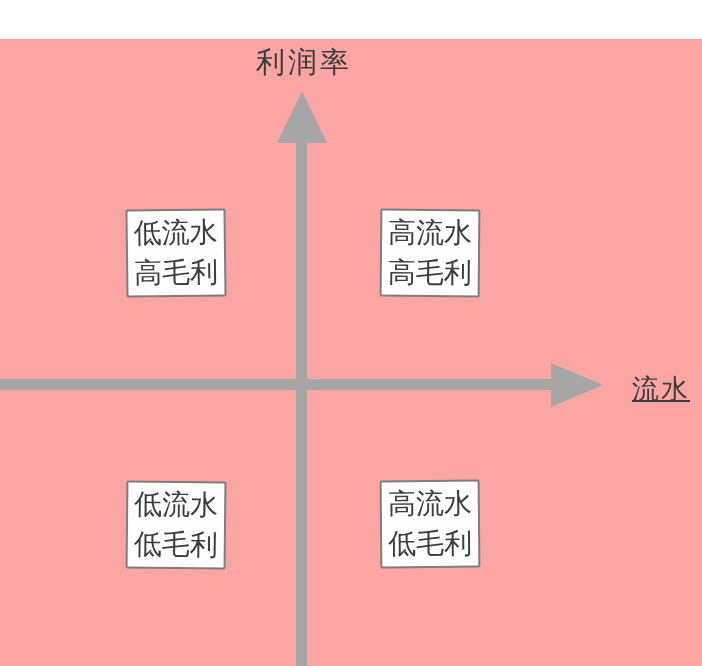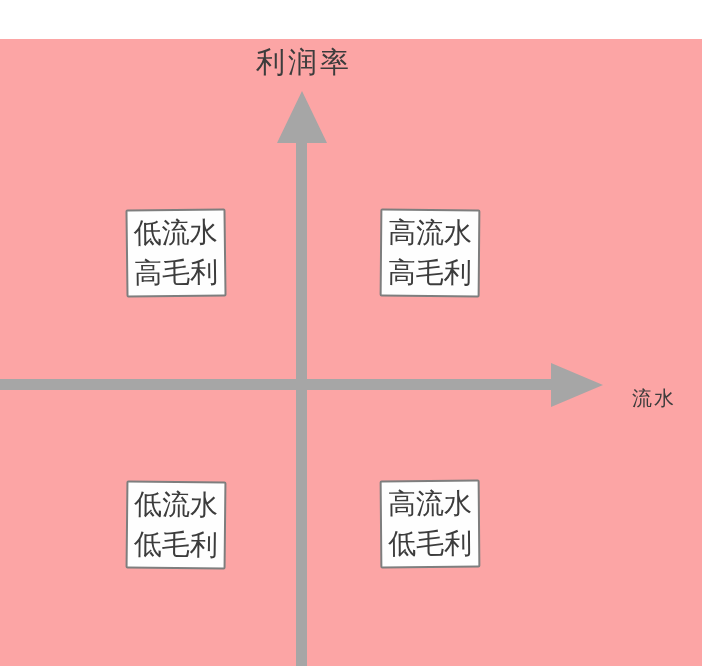--- a/index.html
+++ b/index.html
@@ -58,24 +58,25 @@
     position: absolute;
     left: 256px;
     top: 4px;
     font-size: 29px;
     letter-spacing: 3px;
     color: #3c3c3c;
   }
   .x-axis-label {
     position: absolute;
     left: 632px;
-    top: 346px;
-    font-size: 20px;
+    top: 332px;
+    font-size: 27px;
     letter-spacing: 2px;
     color: #3c3c3c;
+    text-decoration: underline;
   }
   
   .qbox {
     position: absolute;
     width: 100px;
     height: 88px;
     border: 2px solid #7e7e7e;
     border-radius: 2px;
     background: #fefefe;
     display: flex;

